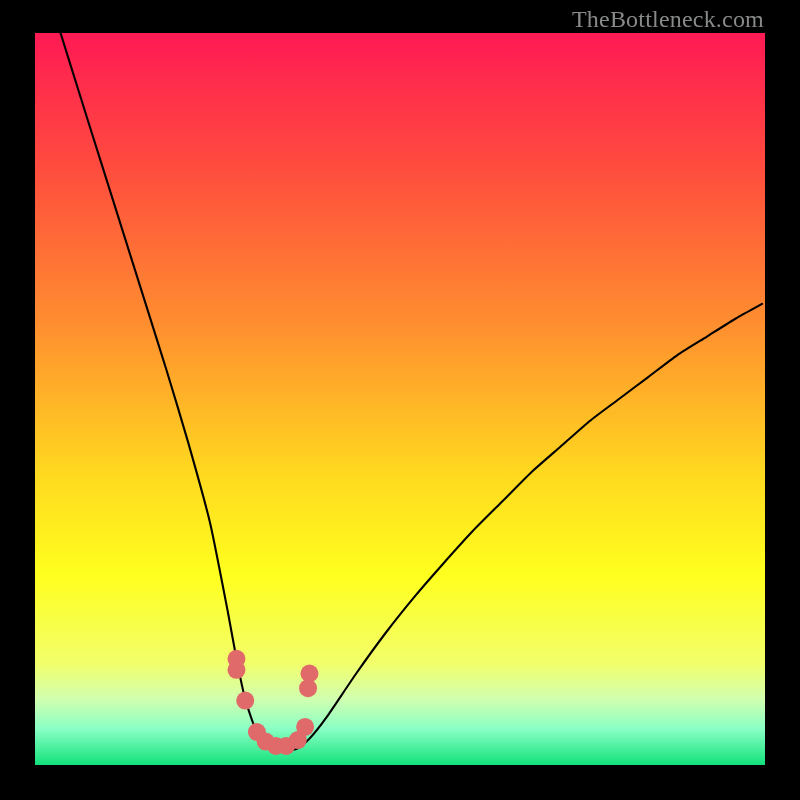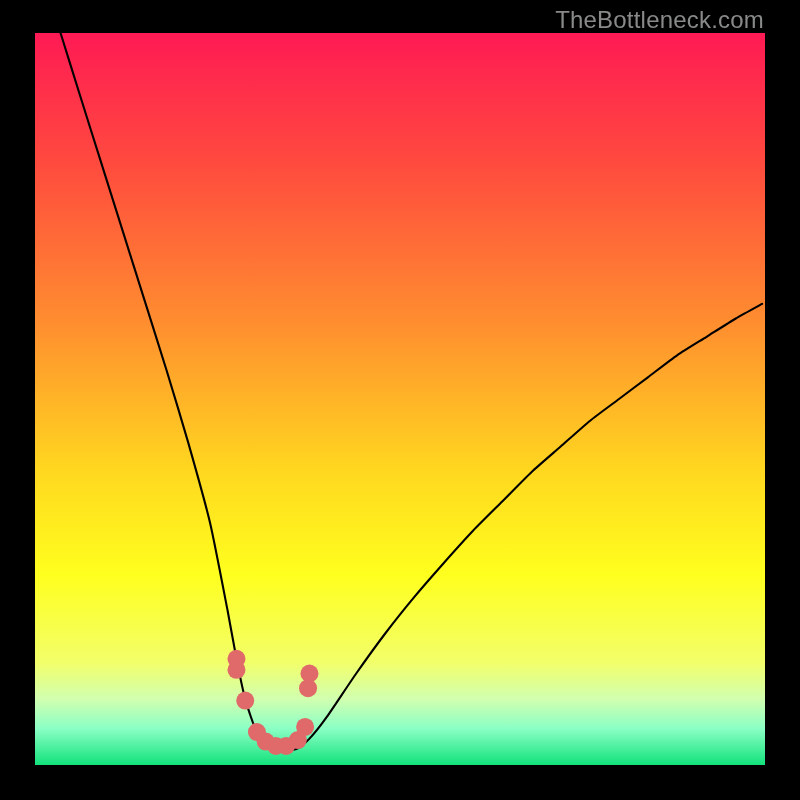--- a/index.html
+++ b/index.html
@@ -23,21 +23,21 @@
     left: 35px;
     top: 33px;
     width: 730px;
     height: 732px;
     overflow: hidden;
   }
   .watermark {
     position: absolute;
     top: 6px;
     right: 36px;
-    font-family: Liberation Sans, sans-serif;
+    font-family: Liberation Serif, serif;
     font-size: 24px;
     font-weight: 500;
     color: #888a8a;
     letter-spacing: 0.2px;
   }
   svg { display: block; }
 </style>
 </head>
 <body>
 

